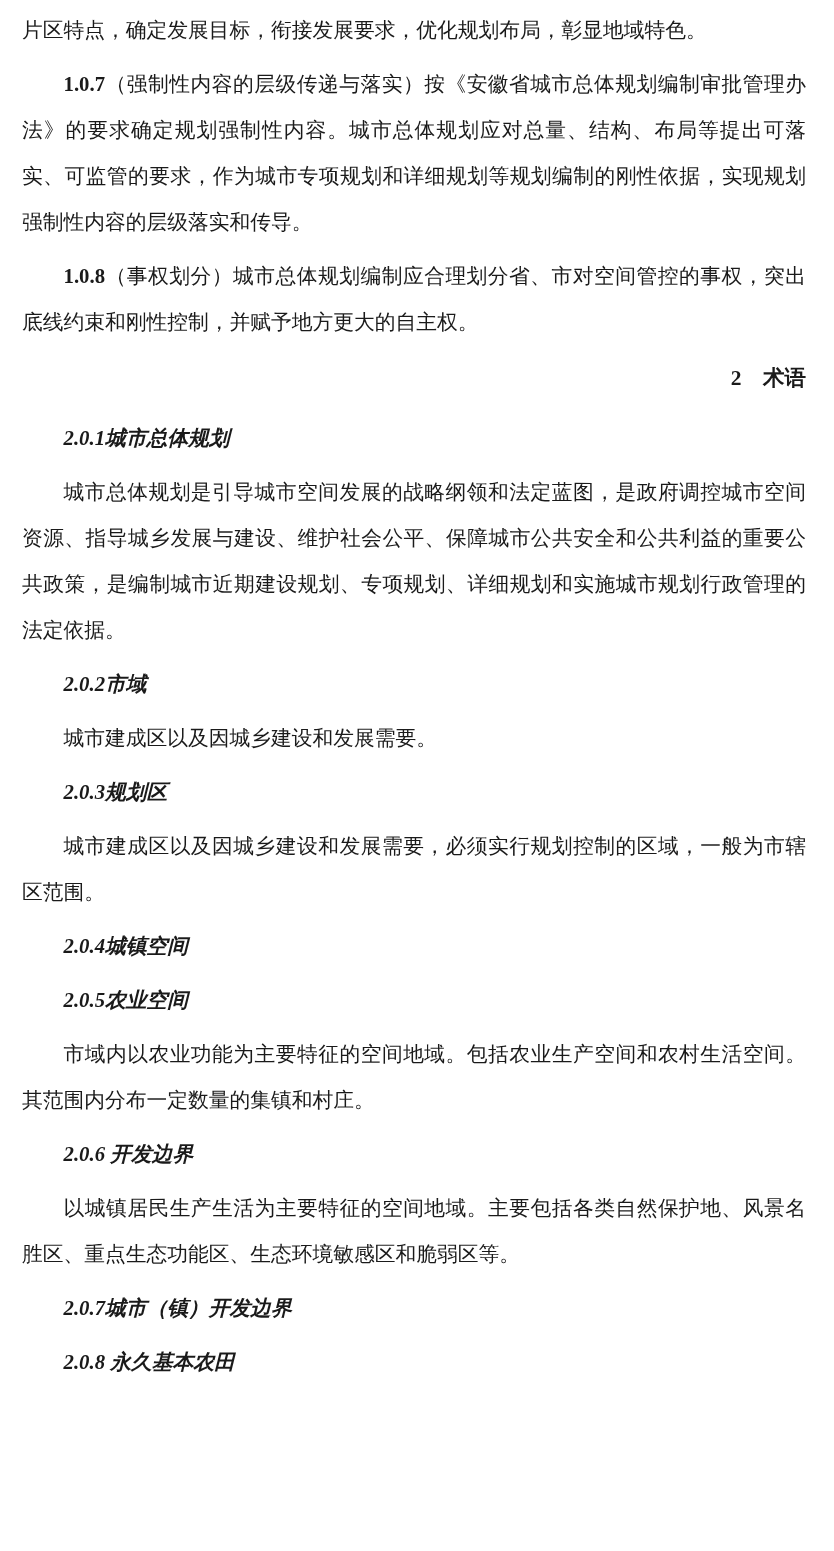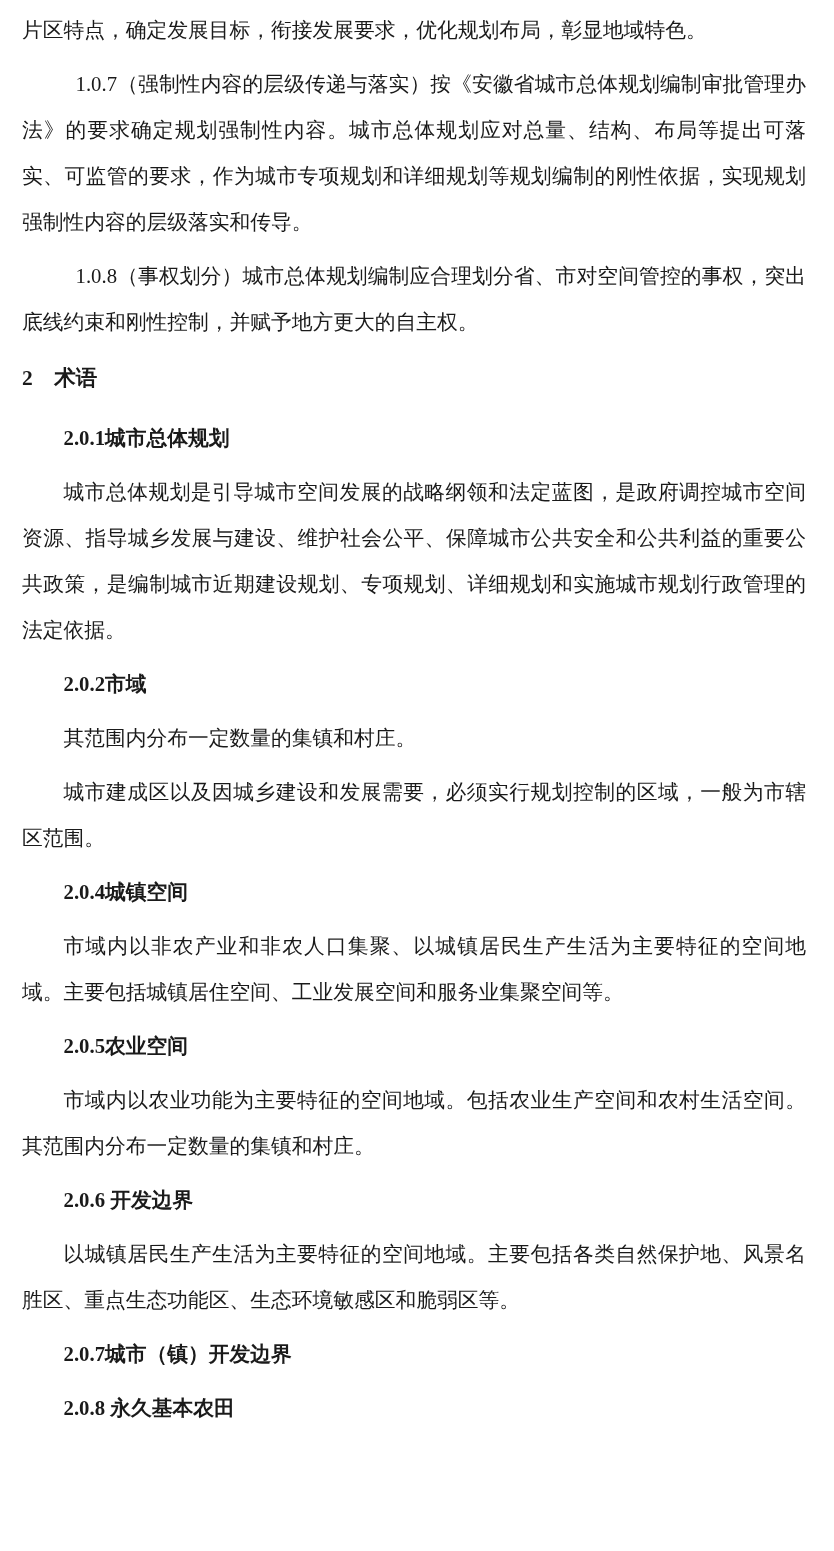--- a/index.html
+++ b/index.html
@@ -24,59 +24,59 @@
     text-align: justify;
     text-justify: inter-ideograph;
   }
   .para {
     margin: 0 0 8px 0;
   }
   .indent {
     text-indent: 2em;
   }
   .clause-num {
-    font-weight: 400;
-    margin-left: 12px;
+    font-weight: 700;
   }
   .chapter {
     margin: 10px 0 14px 0;
     font-size: 21.5px;
     font-weight: 700;
-    text-align: left;
+    text-align: right;
     white-space: pre-wrap;
   }
   .term-heading {
     margin: 0 0 8px 0;
     font-weight: 700;
     text-indent: 2em;
+    font-style: italic;
   }
 </style>
 </head>
 <body>
 
 <div class="page">
 
   <p class="para">片区特点，确定发展目标，衔接发展要求，优化规划布局，彰显地域特色。</p>
 
   <p class="para indent"><span class="clause-num">1.0.7</span><span>（强制性内容的层级传递与落实）</span><span>按《安徽省城市总体规划编制审批管理办法》的要求确定规划强制性内容。城市总体规划应对总量、结构、布局等提出可落实、可监管的要求，作为城市专项规划和详细规划等规划编制的刚性依据，实现规划强制性内容的层级落实和传导。</span></p>
 
   <p class="para indent"><span class="clause-num">1.0.8</span><span>（事权划分）</span><span>城市总体规划编制应合理划分省、市对空间管控的事权，突出底线约束和刚性控制，并赋予地方更大的自主权。</span></p>
 
   <h2 class="chapter">2　术语</h2>
 
   <p class="term-heading">2.0.1城市总体规划</p>
   <p class="para indent">城市总体规划是引导城市空间发展的战略纲领和法定蓝图，是政府调控城市空间资源、指导城乡发展与建设、维护社会公平、保障城市公共安全和公共利益的重要公共政策，是编制城市近期建设规划、专项规划、详细规划和实施城市规划行政管理的法定依据。</p>
 
   <p class="term-heading">2.0.2市域</p>
-  <p class="para indent">其范围内分布一定数量的集镇和村庄。</p>
+  <p class="para indent">城市建成区以及因城乡建设和发展需要。</p>
 
+  <p class="term-heading">2.0.3规划区</p>
   <p class="para indent">城市建成区以及因城乡建设和发展需要，必须实行规划控制的区域，一般为市辖区范围。</p>
 
   <p class="term-heading">2.0.4城镇空间</p>
-  <p class="para indent">市域内以非农产业和非农人口集聚、以城镇居民生产生活为主要特征的空间地域。主要包括城镇居住空间、工业发展空间和服务业集聚空间等。</p>
 
   <p class="term-heading">2.0.5农业空间</p>
   <p class="para indent">市域内以农业功能为主要特征的空间地域。包括农业生产空间和农村生活空间。其范围内分布一定数量的集镇和村庄。</p>
 
   <p class="term-heading">2.0.6 开发边界</p>
   <p class="para indent">以城镇居民生产生活为主要特征的空间地域。主要包括各类自然保护地、风景名胜区、重点生态功能区、生态环境敏感区和脆弱区等。</p>
 
   <p class="term-heading">2.0.7城市（镇）开发边界</p>
 
   <p class="term-heading">2.0.8 永久基本农田</p>

